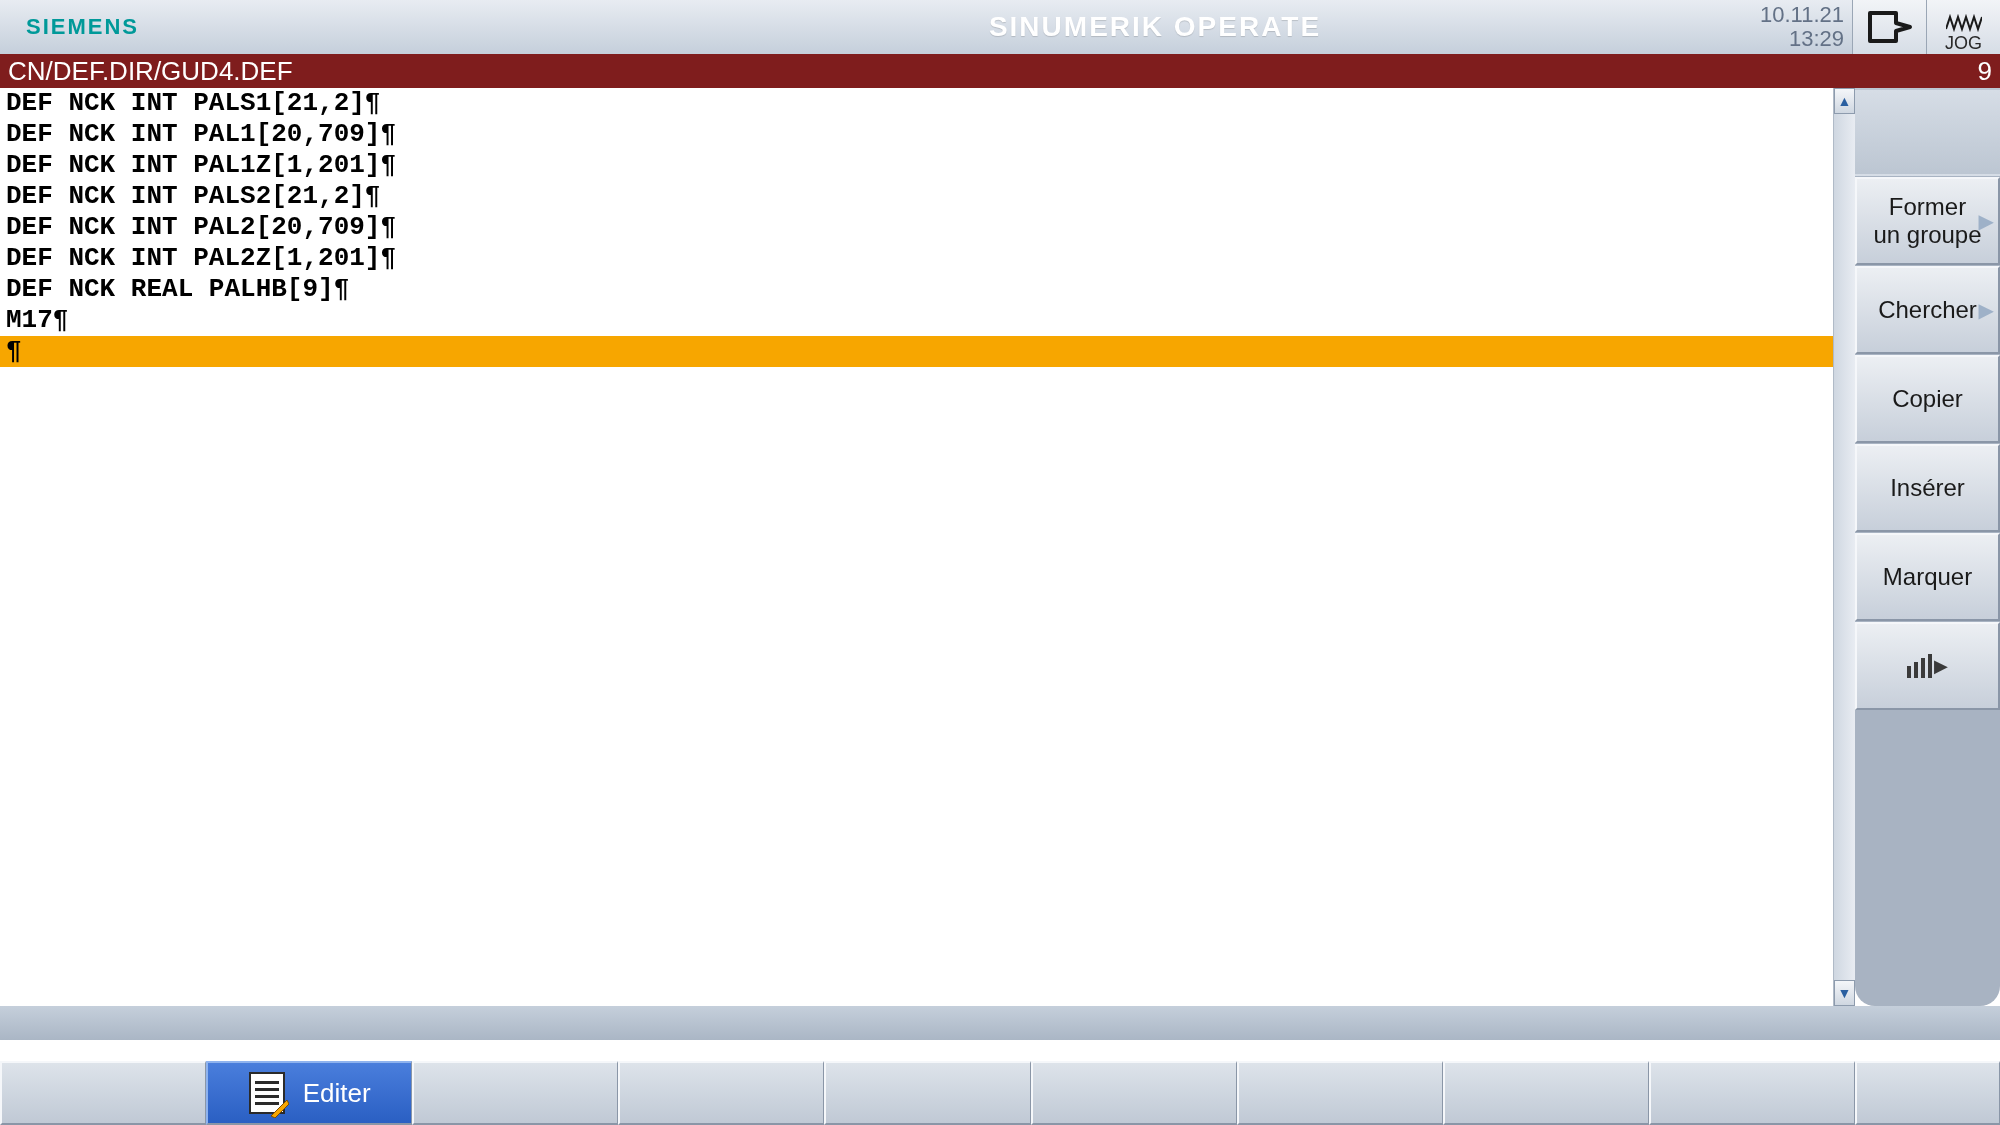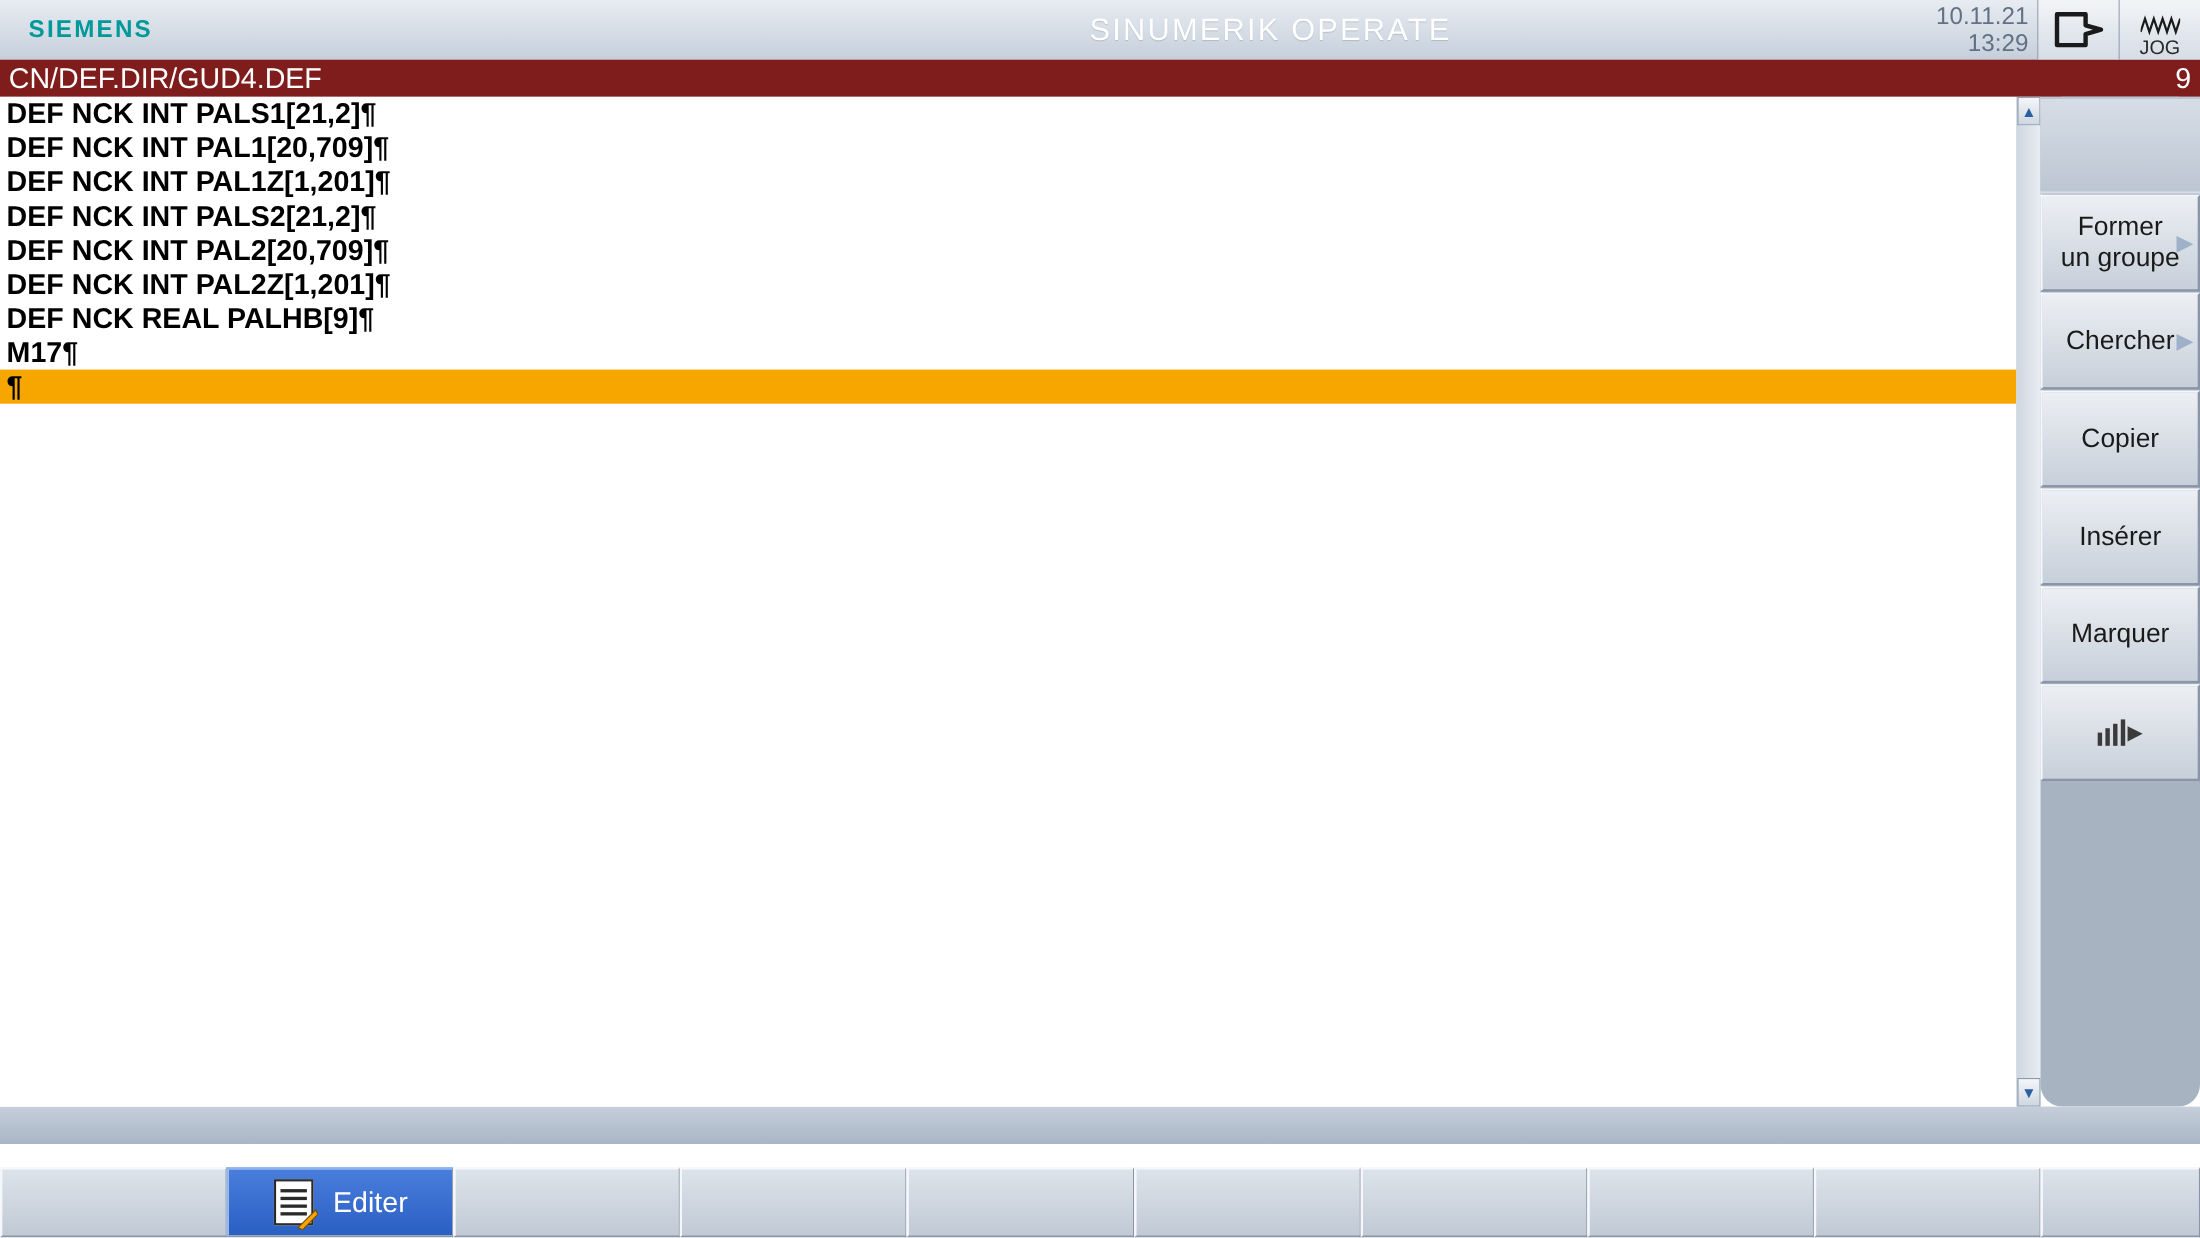--- a/index.html
+++ b/index.html
@@ -20,21 +20,21 @@
     font-size: 22px;
     font-weight: 900;
     letter-spacing: 2px;
   }
   .header-title {
     position: absolute;
     left: 0; right: 0;
     text-align: center;
     color: #ffffff;
     font-size: 28px;
-    font-weight: 400;
+    font-weight: 700;
     letter-spacing: 2px;
     pointer-events: none;
     text-shadow: 0 1px 1px rgba(0,0,0,0.15);
     width: 1310px;
     margin-left: 500px;
   }
   .header-datetime {
     margin-left: auto;
     text-align: right;
     color: #637186;
@@ -86,21 +86,21 @@
     min-height: 0;
   }
   .editor-frame {
     flex: 1;
     display: flex;
     min-width: 0;
   }
   .editor {
     flex: 1;
     background: #fff;
-    font-family: Liberation Sans, sans-serif;
+    font-family: Liberation Mono, monospace;
     font-size: 26px;
     font-weight: 600;
     line-height: 31px;
     color: #000;
     position: relative;
     overflow: hidden;
   }
   .code-line { padding: 0 6px; white-space: pre; }
   .cursor-line {
     background: #f7a600;

